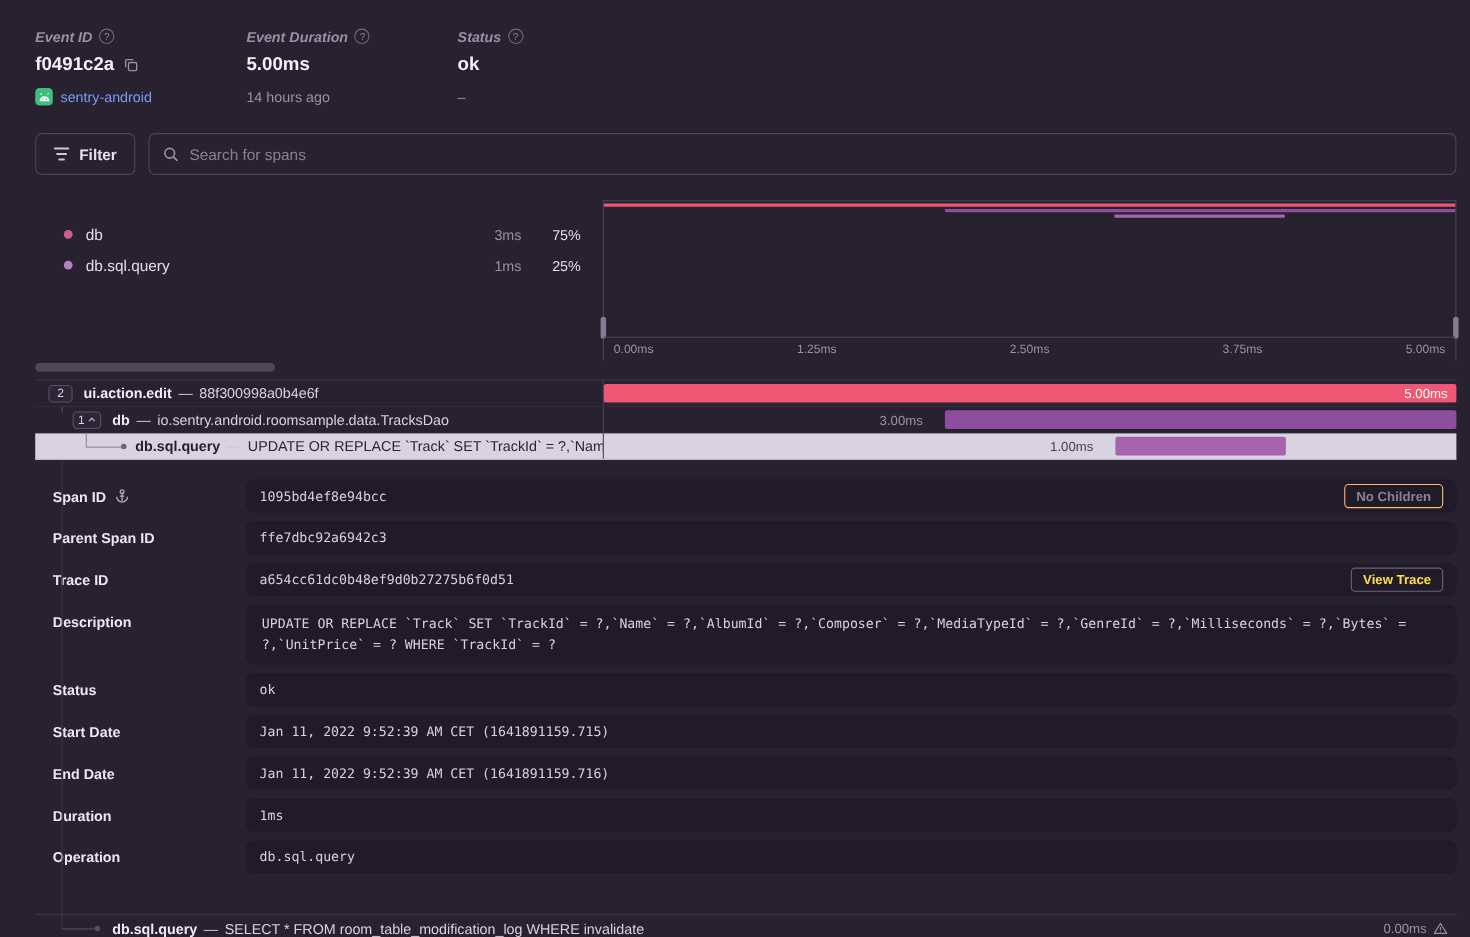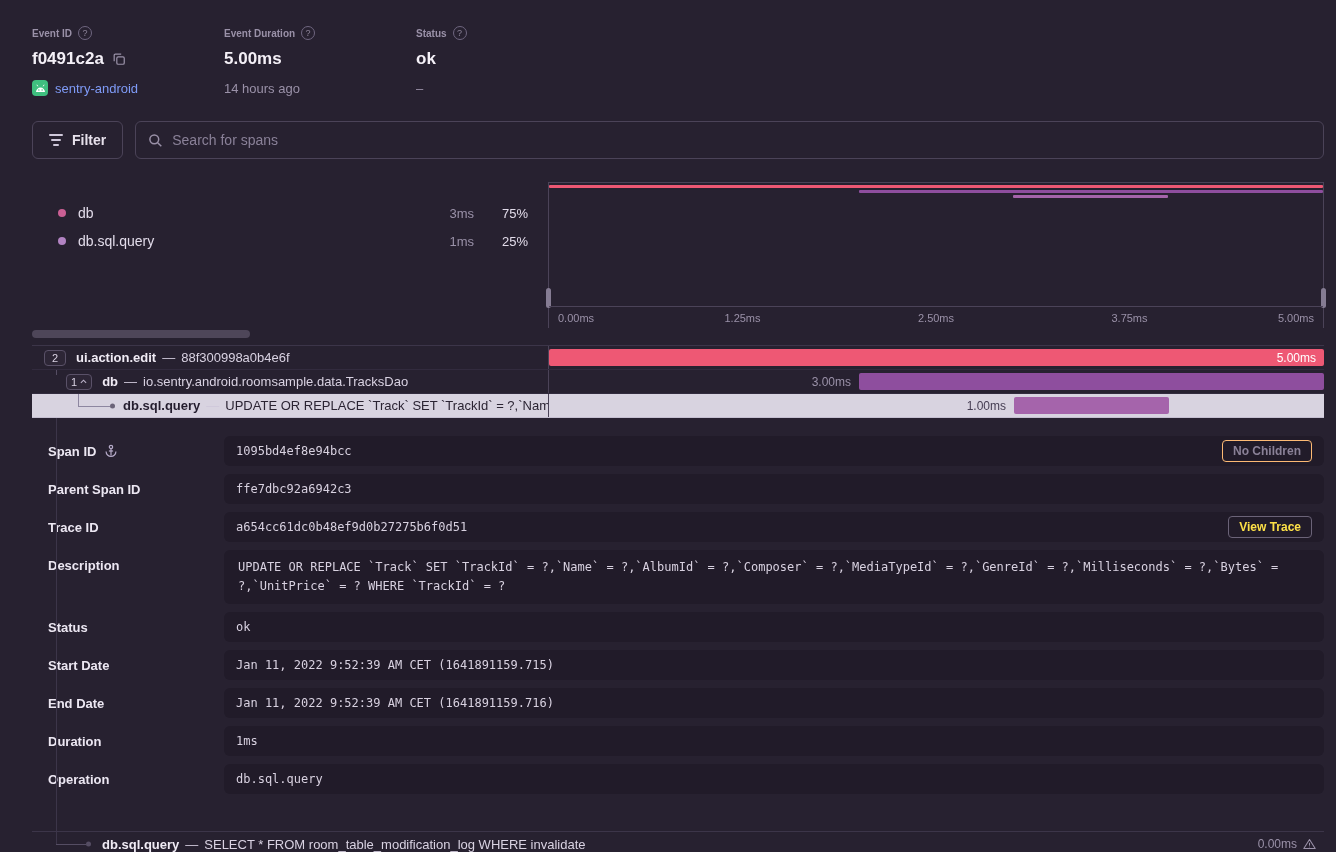--- a/index.html
+++ b/index.html
@@ -7,21 +7,21 @@
     width:1336px; height:852px; overflow:hidden;
     background:#272130; color:#ece7f2;
     font-family:"Liberation Sans", sans-serif;
   }
   button { background:transparent; border:none; font:inherit; color:inherit; cursor:pointer; }
 
   
   .event-header { display:flex; padding:26px 32px 0 32px; }
   .meta-col { width:192px; }
   .meta-label-row { display:flex; align-items:center; gap:6px; height:14px; }
-  .meta-label { font-size:10px; font-weight:700; color:#9a91a8; }
+  .meta-label { font-size:13px; font-weight:700; color:#9a91a8;font-style:italic; }
   .help-icon {
     width:14px; height:14px; border:1px solid #6f6680; border-radius:50%;
     font-size:9px; line-height:12px; text-align:center; color:#8d8499; cursor:pointer;
   }
   .meta-value-row { margin-top:9px; display:flex; align-items:center; gap:8px; height:20px; }
   .meta-value { font-size:17px; font-weight:700; color:#f4f0f7; }
   .meta-sub-row { margin-top:11px; display:flex; align-items:center; gap:7px; height:16px; font-size:13px; color:#9a91a8; }
   .project-link { color:#7f9bf7; text-decoration:none; cursor:pointer; }
   .copy-btn { display:flex; align-items:center; }
   .platform-icon {
@@ -95,21 +95,21 @@
     content:""; position:absolute; left:24px; top:0; width:1px; height:5px; background:#554d63;
   }
   .tree-row.r3 .tree-left { padding-left:91px; }
   .conn-v { position:absolute; left:46px; top:0; height:50%; width:1px; background:#8d86a0; }
   .conn-h { position:absolute; left:46px; top:50%; width:32px; height:1px; background:#8d86a0; }
   .conn-dot { position:absolute; left:78px; top:50%; transform:translateY(-50%); width:5px; height:5px; border-radius:50%; background:#6b6378; }
   .tree-bars { flex:1; position:relative; border-left:1px solid #4b4358; }
   .tree-bar { position:absolute; top:3px; bottom:3px; border-radius:2px; }
   .dur-label { position:absolute; top:50%; transform:translateY(-50%); font-size:12px; }
   .dur-label.on-bar { right:8px; color:#ffffff; }
-  .dur-label.before-bar { padding-right:8px; color:#9a91a8; }
+  .dur-label.before-bar { padding-right:20px; color:#9a91a8; }
   .tree-row.selected { background:#d8d3e0; border-bottom-color:#c4bed0; }
   .tree-row.selected .op { color:#241d2e; }
   .tree-row.selected .desc { color:#2b2433; }
   .tree-row.selected .dur-label.before-bar { color:#453d52; }
 
   
   .lower { position:relative; margin:0 12px 0 32px; }
   .guide-v { position:absolute; left:24px; top:0; bottom:13px; width:1px; background:#3c3549; }
   .detail-panel { padding-top:18px; }
   .detail-row { display:flex; margin-bottom:8px; }

